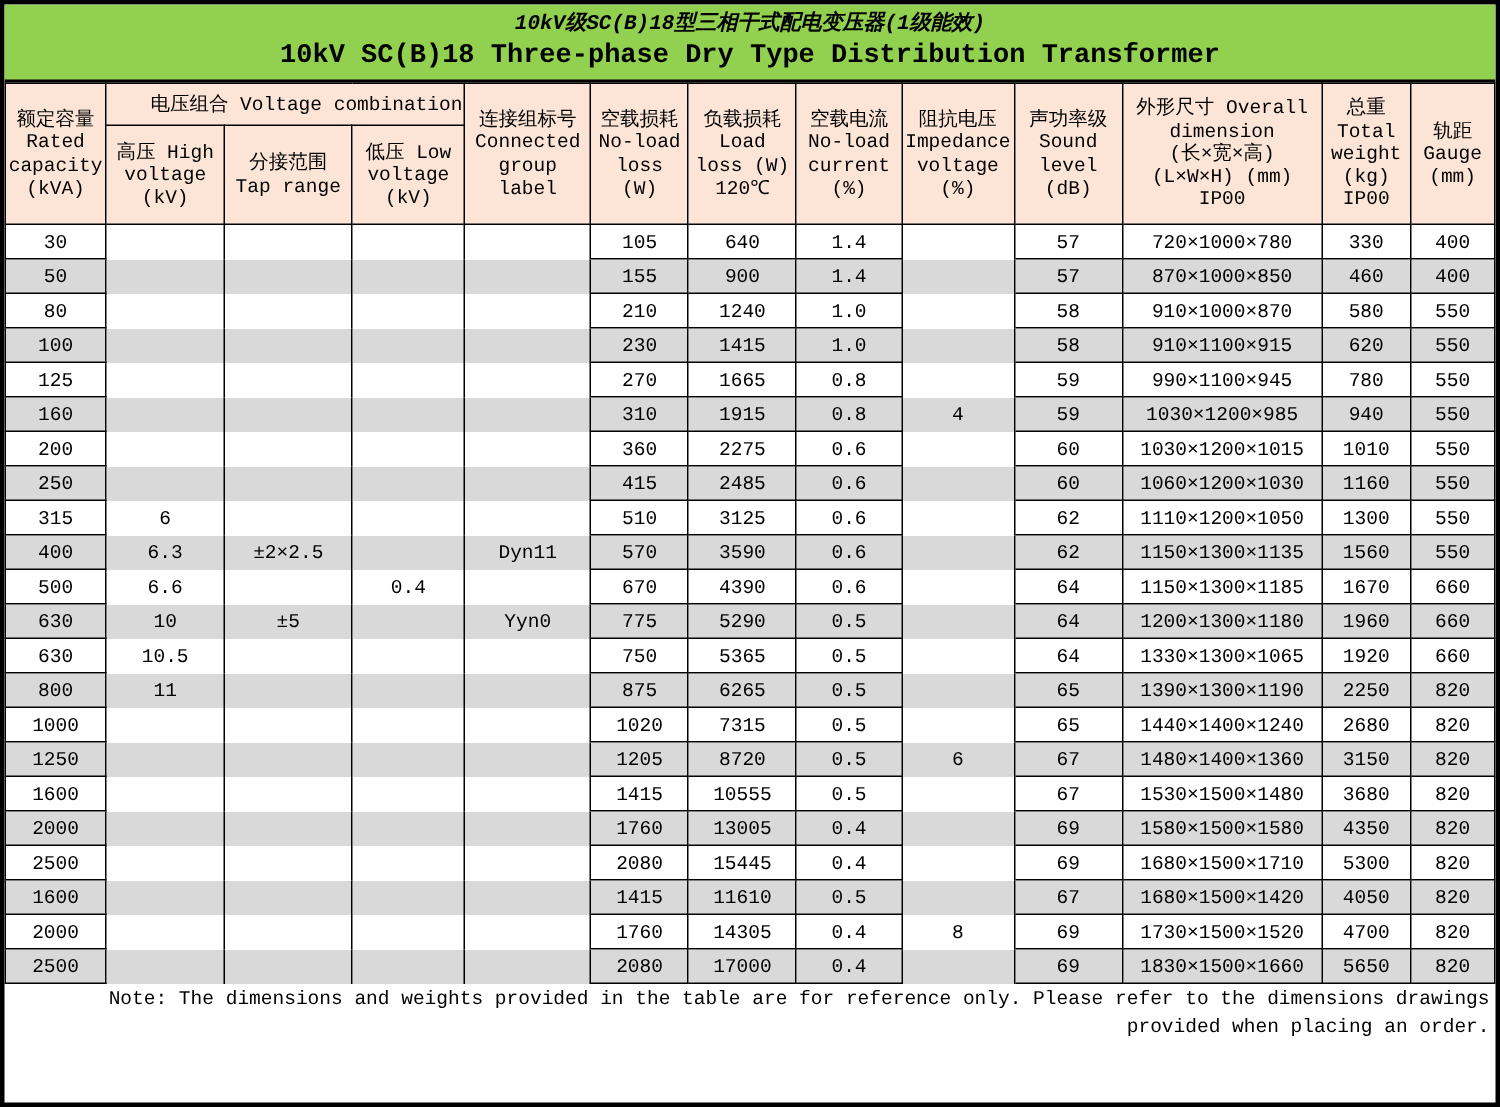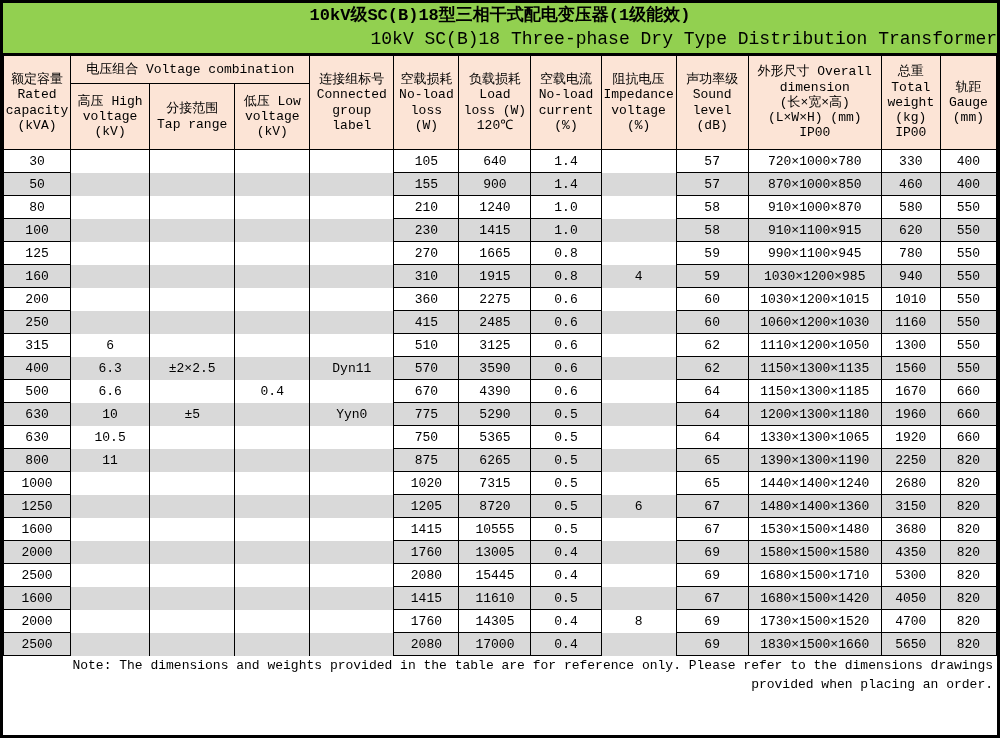--- a/index.html
+++ b/index.html
@@ -14,43 +14,43 @@
     border: 3px solid #000;
     background: #fff;
     overflow: hidden;
   }
   .title-block {
     height: 52px;
     background: var(--title-bg, #92d050);
     border-bottom: 2px solid #000;
     display: flex; flex-direction: column; justify-content: center;
   }
-  .title-line1 { font-size: 17px; font-weight: bold; text-align: center; line-height: 1.35; }
-  .title-line2 { font-size: 18px; font-weight: normal; text-align: right; line-height: 1.3; }
+  .title-line1 { font-size: 14px; font-weight: bold; text-align: center; line-height: 1.35; font-style: italic; }
+  .title-line2 { font-size: 18px; font-weight: bold; text-align: center; line-height: 1.3; }
 
   table.spec {
     border-collapse: collapse;
     table-layout: fixed;
     width: 100%;
   }
   table.spec th, table.spec td {
     border: 1px solid #000;
     text-align: center;
     vertical-align: middle;
     font-size: 13px;
     padding: 0 1px;
     overflow: hidden;
   }
   table.spec thead th {
     background: var(--header-bg, #fce4d6);
     font-weight: normal;
     white-space: pre-line;
     line-height: 1.18;
   }
-  thead tr.h-top th.vc { height: 28px; }
+  thead tr.h-top th.vc { height: 28px; text-align: right; }
   thead tr.h-sub th { height: 66px; }
   tbody td { height: 23px; white-space: nowrap; }
   tbody tr:nth-child(even) { background: var(--stripe, #d9d9d9); }
   tbody td.nb { border-top: none; border-bottom: none; }
 
   .note-zh {
     height: 20px; line-height: 20px;
     font-size: 12px;
     padding-left: 4px;
     border-bottom: 1px solid #000;

